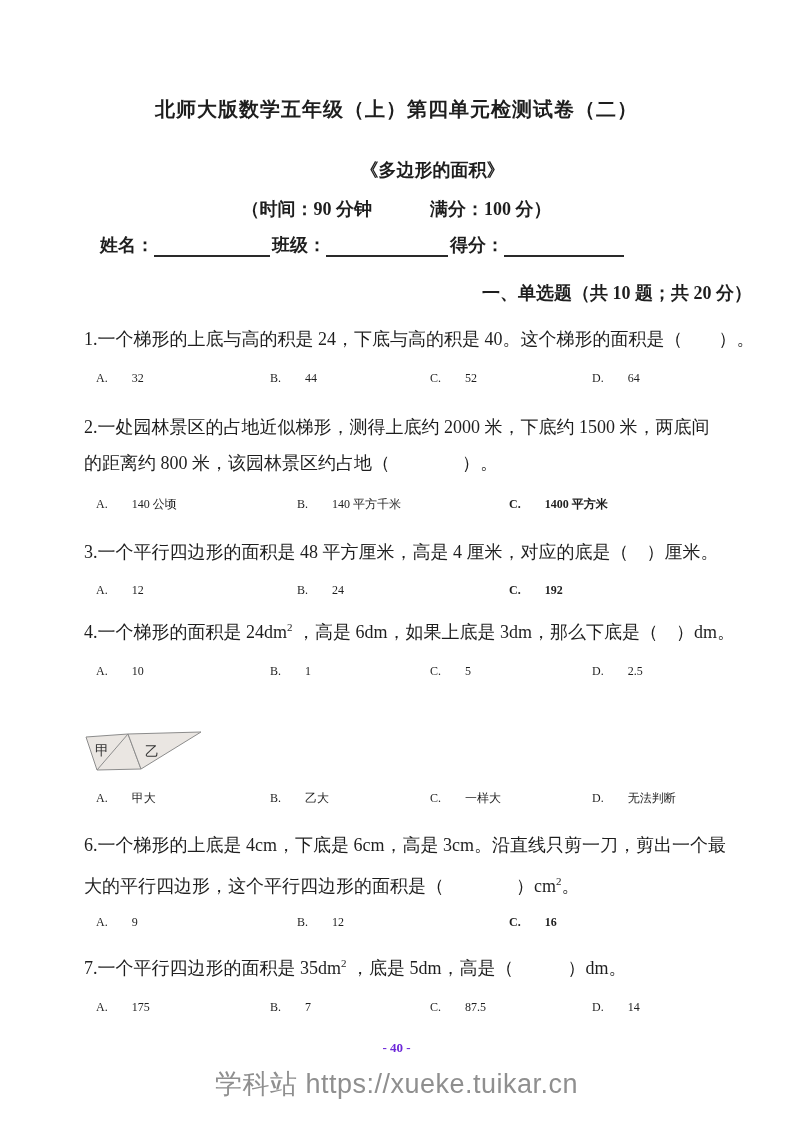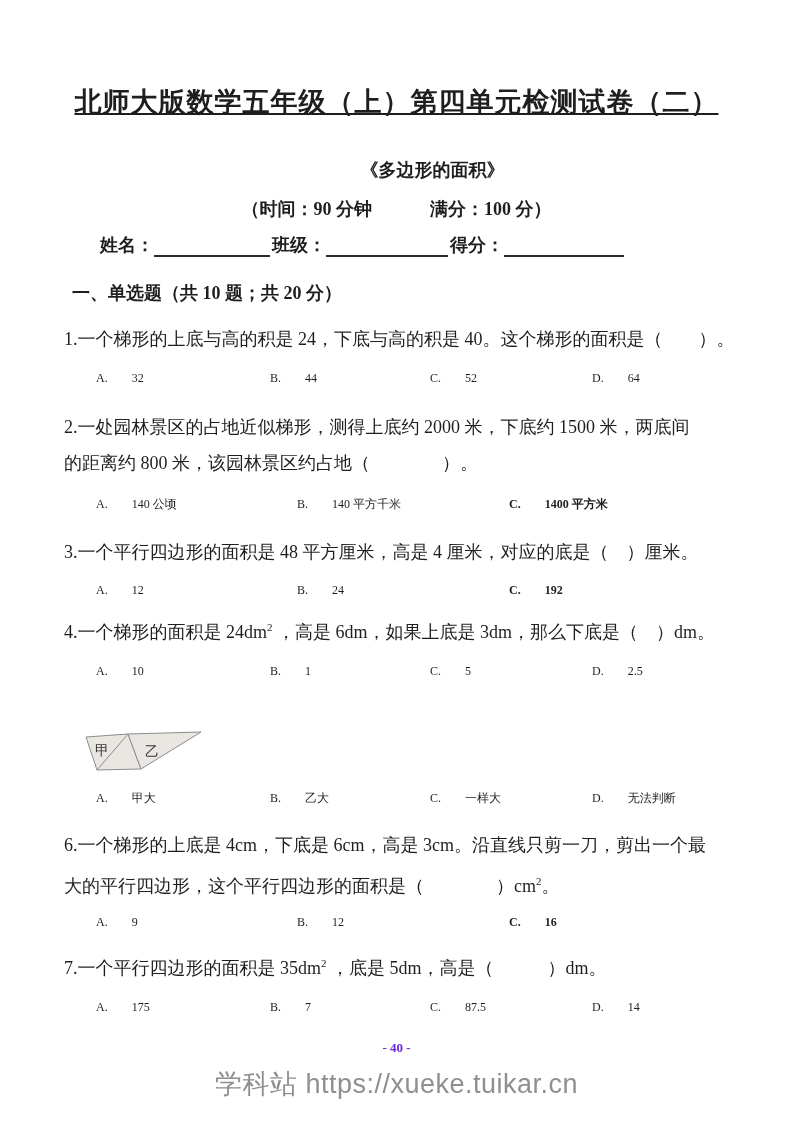--- a/index.html
+++ b/index.html
@@ -7,22 +7,22 @@
     position:relative;
     width:793px;height:1122px;
     background:#ffffff;
     font-family:"Liberation Serif","DejaVu Serif",serif;
     color:#1e1e1e;
     overflow:hidden;
   }
   .abs{position:absolute;left:0;width:100%;}
   .center{text-align:center;}
   .title{
-    top:84px;
-    font-size:27px;font-weight:bold;letter-spacing:1px;text-decoration:underline;
+    top:96px;
+    font-size:20px;font-weight:bold;letter-spacing:1px;
   }
   .subtitle{
     top:158px;
     font-size:18px;font-weight:bold;margin-left:36px;
   }
   .meta{
     top:197px;
     font-size:18px;font-weight:bold;
   }
   .meta .gap{display:inline-block;width:58px;}
@@ -33,24 +33,24 @@
   }
   .blank{
     display:inline-block;height:20px;
     border-bottom:2px solid #2a2a2a;
   }
   .w1{width:116px;margin-right:2px;}
   .w2{width:122px;margin-right:2px;}
   .w3{width:120px;}
   .sechead{
     top:281px;left:72px;width:680px;
-    font-size:18px;font-weight:bold;
+    font-size:18px;font-weight:bold;text-align:right;
   }
   .qline{
-    position:absolute;left:64px;width:690px;
+    position:absolute;left:84px;width:690px;
     font-size:18px;white-space:nowrap;
   }
   .qline sup{font-size:11px;line-height:0;}
   .opts{
     position:absolute;left:12px;width:100%;height:26px;
     font-size:12px;
   }
   .opt{position:absolute;white-space:nowrap;}
   .opt .ov{margin-left:24px;}
   

